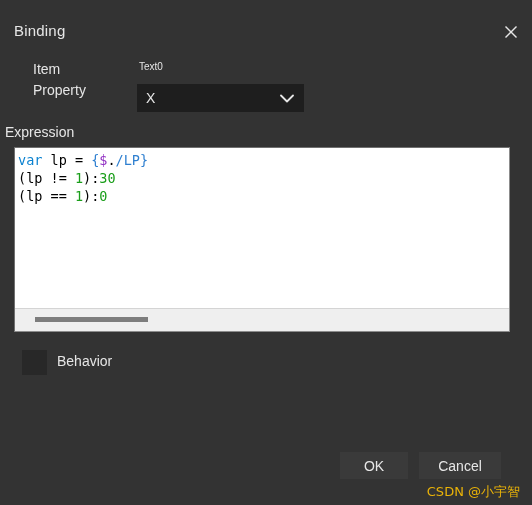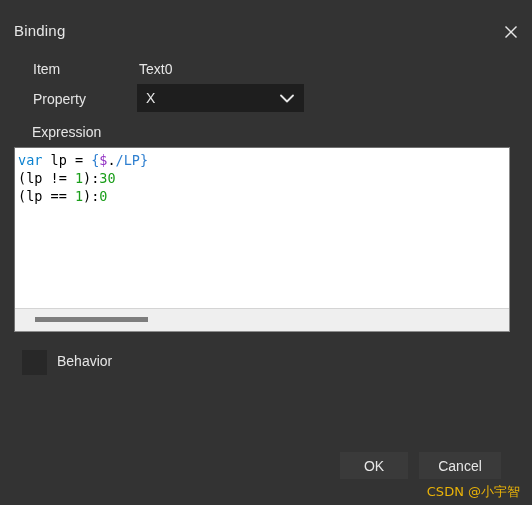--- a/index.html
+++ b/index.html
@@ -55,27 +55,27 @@
   }
   .close-btn svg { display: block; }
 
   
   .row-label {
     position: absolute;
     font-size: 14px;
     color: #e6e6e6;
   }
   #label-item      { left: 33px; top: 61px; }
-  #label-property  { left: 33px; top: 91px; }
+  #label-property  { left: 33px; top: 82px; }
 
   .item-value {
     position: absolute;
     left: 139px;
     top: 61px;
-    font-size: 14px;
+    font-size: 10px;
     color: #e6e6e6;
   }
 
   
   .dropdown {
     position: absolute;
     left: 137px;
     top: 84px;
     width: 167px;
     height: 28px;
@@ -93,21 +93,21 @@
   }
   .dropdown-caret {
     margin-right: 10px;
     display: flex;
     align-items: center;
   }
 
   
   #label-expression {
     position: absolute;
-    left: 32px;
+    left: 5px;
     top: 124px;
     font-size: 14px;
     color: #e6e6e6;
   }
 
   .editor-frame {
     position: absolute;
     left: 14px;
     top: 147px;
     width: 496px;

